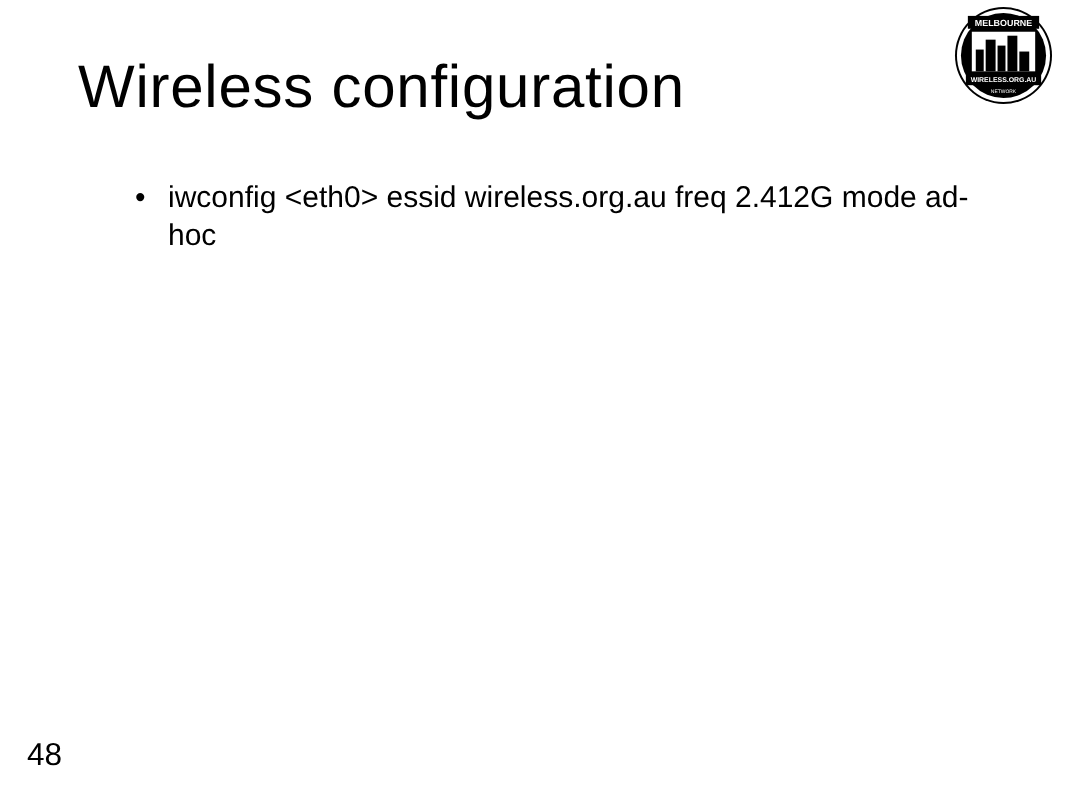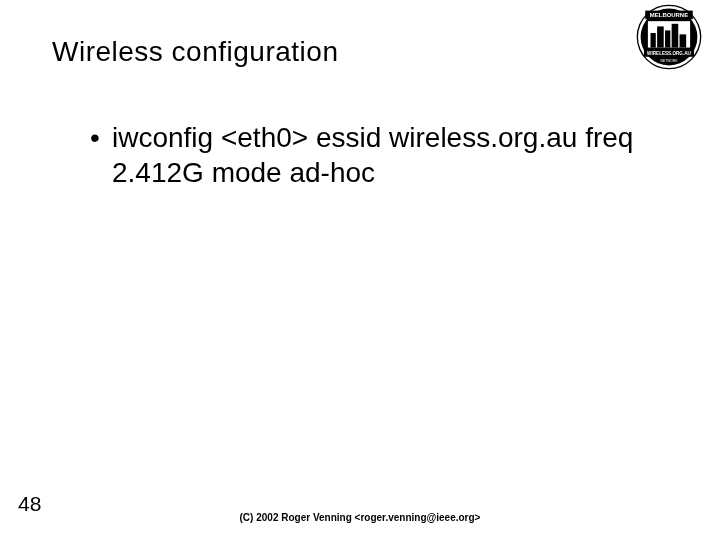--- a/index.html
+++ b/index.html
@@ -1,20 +1,20 @@
 <!DOCTYPE html>
 <html><head>
 <meta charset="utf-8">
 <style>
   * { margin: 0; padding: 0; box-sizing: border-box; }
   html, body { width: 720px; height: 540px; background: #fff; font-family: "Comic Sans MS", "Comic Sans", cursive, sans-serif; color: #000; }
   .slide { position: relative; width: 720px; height: 540px; }
   .logo { position: absolute; top: 4px; right: 18px; width: 66px; height: 66px; }
-  .title { position: absolute; top: 36px; left: 52px; font-size: 28px; font-weight: 400; letter-spacing: 0.5px; }
-  .body { position: absolute; top: 120px; left: 90px; right: 70px; font-size: 28px; line-height: 1.25; }
+  .title { position: absolute; top: 36px; left: 52px; font-size: 40px; font-weight: 400; letter-spacing: 0.5px; }
+  .body { position: absolute; top: 120px; left: 90px; right: 70px; font-size: 20px; line-height: 1.25; }
   .bullet { position: relative; padding-left: 22px; }
   .bullet::before { content: "•"; position: absolute; left: 0; top: 0; }
   .page-num { position: absolute; left: 18px; bottom: 24px; font-size: 21px; }
   .footer { position: absolute; bottom: 16px; left: 0; right: 0; text-align: center; font-family: Arial, Helvetica, sans-serif; font-size: 10px; font-weight: 700; line-height: 1.3; }
   .logo svg { width: 100%; height: 100%; }
 </style>
 </head>
 <body>
 
 <div class="slide">
@@ -45,16 +45,15 @@
 
   <div class="body">
     <div class="bullet">
       <span>iwconfig &lt;eth0&gt; essid wireless.org.au freq 2.412G mode ad-hoc</span>
     </div>
   </div>
 
   <div class="page-num">48</div>
 
   <div class="footer">
-    <div>(C) 2002 Roger Venning &lt;roger.venning@ieee.org&gt;</div>
   </div>
 
 </div>
 
 </body></html>

